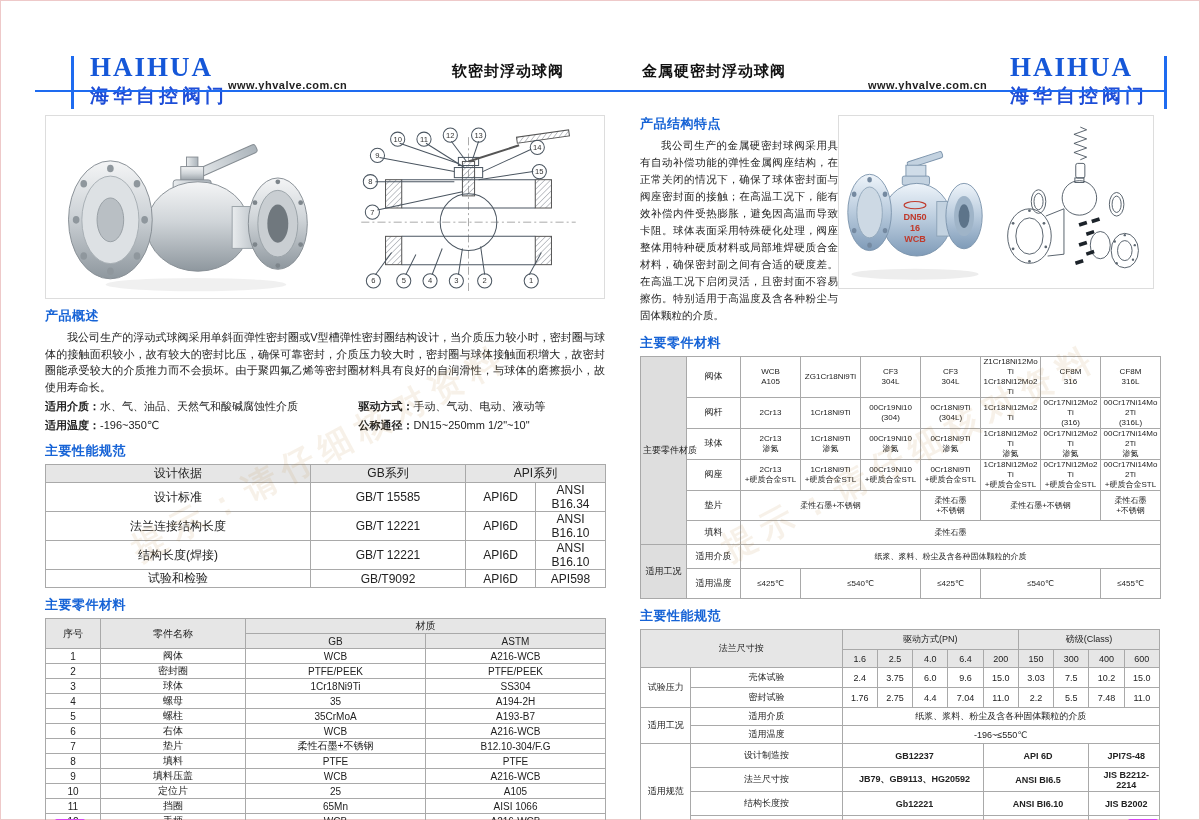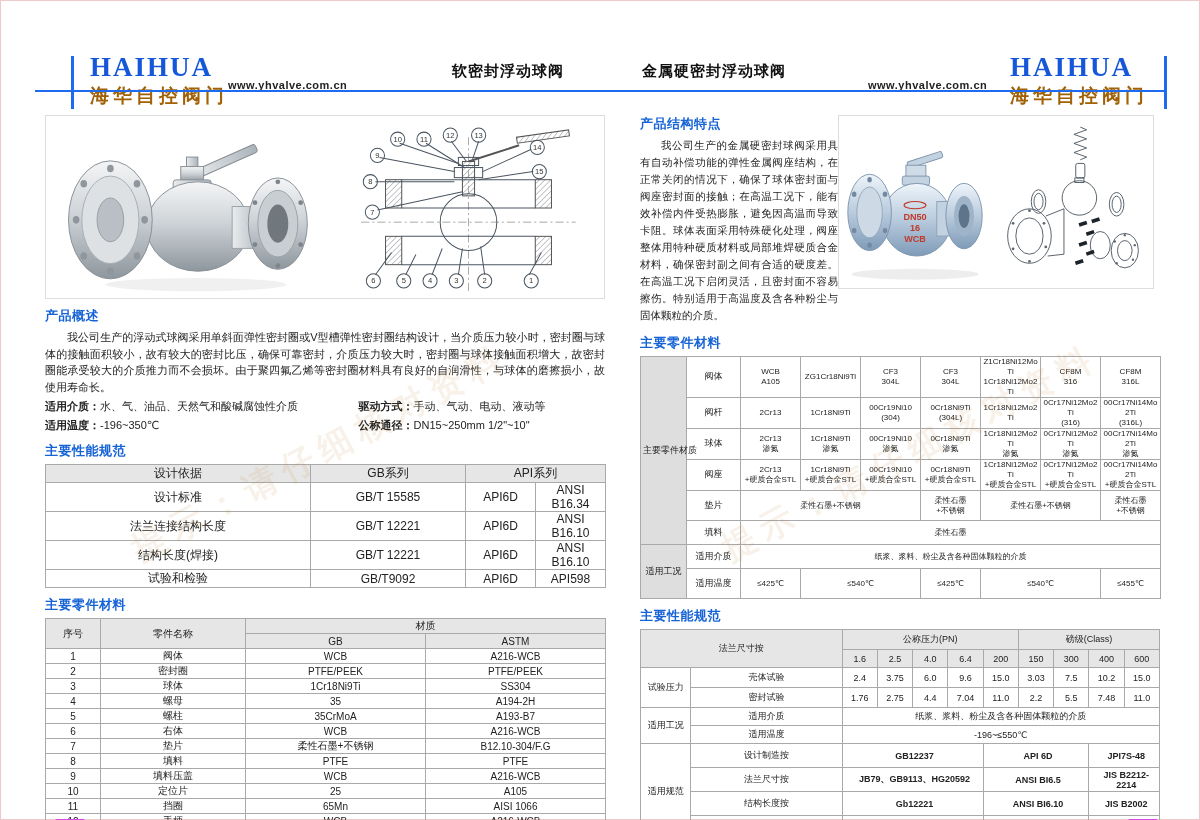--- a/index.html
+++ b/index.html
@@ -10,21 +10,21 @@
   .sheet { position:absolute; inset:0; border:1px solid #eec9c9; background:#fff; }
 
   
   .hdr-rule { position:absolute; left:35px; right:35px; top:90px; height:2px; background:#1e6bf0; }
   .logo-block { position:absolute; top:54px; display:flex; align-items:stretch; }
   .logo-left  { left:55px; }
   .logo-right { left:1010px; flex-direction:row-reverse; }
   .logo-vline { width:3px; background:#1e6bf0; margin:2px 16px 0 16px; }
   .logo-en { font-family:"Liberation Serif","DejaVu Serif",serif; font-weight:bold; font-size:27px;
              color:#1557d8; letter-spacing:2px; line-height:1; }
-  .logo-cn { font-size:19px; font-weight:bold; color:#a16207; letter-spacing:4px; margin-top:2px; }
+  .logo-cn { font-size:19px; font-weight:bold; color:#1d4ed8; letter-spacing:4px; margin-top:2px; }
   .site { position:absolute; top:79px; font-size:11px; font-weight:bold; color:#222; letter-spacing:.5px; }
   .site-l { left:228px; } .site-r { left:868px; }
   .hdr-title { position:absolute; top:62px; font-size:15px; font-weight:bold; color:#111; letter-spacing:1px; }
   .ht-soft { left:452px; } .ht-metal { left:642px; }
 
   
   .page-left  { position:absolute; left:45px;  top:115px; width:560px; }
   .page-right { position:absolute; left:640px; top:115px; width:520px; }
 
   .img-box { border:1px solid #ddd; background:#fff; display:flex; align-items:center; }
@@ -594,21 +594,21 @@
   <div class="h-blue">主要性能规范</div>
   <table class="tbl perf-r">
     <colgroup>
         <col style="width:50px">
         <col style="width:150px">
         <col span="9" style="width:35px">
       </colgroup>
     <tbody>
         <tr class="h20">
       <td class="thd" colspan="2" rowspan="2">法兰尺寸按</td>
-      <td class="thd" colspan="5">公称压力(PN)</td>
+      <td class="thd" colspan="5">驱动方式(PN)</td>
       <td class="thd" colspan="4">磅级(Class)</td>
     </tr>
     <tr class="h18">
       <td class="thd">1.6</td>
       <td class="thd">2.5</td>
       <td class="thd">4.0</td>
       <td class="thd">6.4</td>
       <td class="thd">200</td>
       <td class="thd">150</td>
       <td class="thd">300</td>

